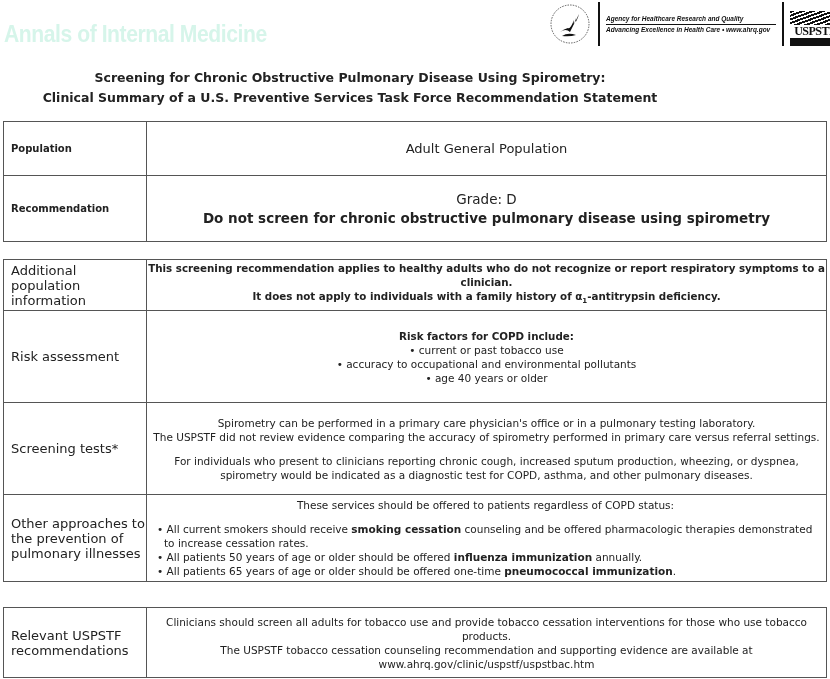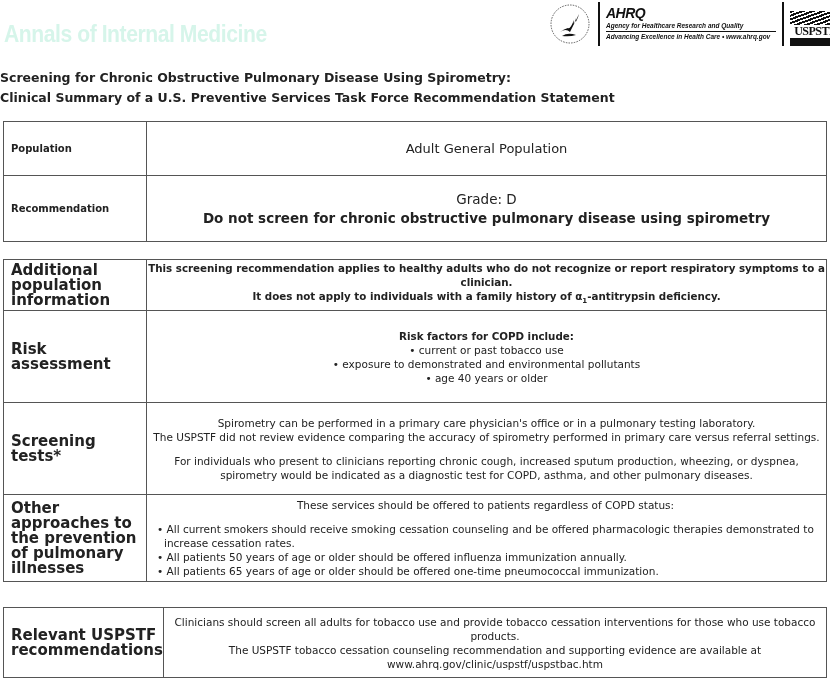--- a/index.html
+++ b/index.html
@@ -19,27 +19,27 @@
   .ahrq { width: 170px; display: flex; flex-direction: column; }
   .ahrq-name { font-family: "Liberation Sans", sans-serif; font-weight: bold; font-style: italic; font-size: 14px; color: #111; letter-spacing: -0.5px; line-height: 15px; }
   .ahrq-line1 { font-size: 6.5px; font-style: italic; font-weight: bold; color: #111; line-height: 9px; border-bottom: 1.5px solid #111; padding-bottom: 1px; }
   .ahrq-line2 { font-size: 6.5px; font-style: italic; font-weight: bold; color: #111; line-height: 10px; }
   .uspstf { width: 50px; height: 44px; display: flex; flex-direction: column; justify-content: flex-end; }
   .uspstf-top { height: 14px; background: repeating-linear-gradient(160deg, #111 0 2px, #fff 2px 3.5px); }
   .uspstf-text { font-family: "Liberation Serif", serif; font-size: 12px; font-weight: bold; line-height: 13px; color: #111; text-align: center; letter-spacing: -0.5px; }
   .uspstf-bottom { height: 8px; background: #111; }
 
   .doc-title {
-    position: absolute; left: 0; width: 700px; top: 68px; 
+    position: absolute; left: 0; width: 700px; top: 68px; text-align: center;
     font-family: "DejaVu Sans", sans-serif; font-weight: bold; font-size: 12.5px; line-height: 20px; color: #222;
   }
 
   table.summary { position: absolute; left: 3px; width: 824px; border-collapse: collapse; }
   table.summary td { border: 1.5px solid #555; vertical-align: middle; }
-  td.label { width: 143px; padding-left: 7px; font-family: "DejaVu Sans", sans-serif; font-size: 15px; line-height: 15px; color: #222; font-weight: bold; }
+  td.label { width: 143px; padding-left: 7px; font-family: "DejaVu Sans", sans-serif; font-size: 13px; line-height: 15px; color: #222; }
   td.label.bold { font-weight: bold; font-size: 10px; }
   td.content { text-align: center; font-family: "DejaVu Sans", sans-serif; font-size: 10.5px; line-height: 14px; color: #222; }
 
   #t1 { top: 121px; border-radius: 27px; }
   #t1 tr.r1 td { height: 54px; }
   #t1 tr.r2 td { height: 66px; }
   .pop-val { font-size: 13px; font-weight: normal; }
   .grade { font-size: 13.5px; line-height: 19px; }
   .rec-text { font-size: 13.5px; font-weight: bold; line-height: 19px; }
 
@@ -51,41 +51,40 @@
   .bold-line { font-weight: bold; font-size: 10.3px; }
   .risk-head { font-weight: bold; }
   .bullets { display: inline-block; text-align: center; list-style: none; }
   .bullets li::before { content: "\2022\00a0"; }
   .gap { height: 10px; }
   .other-wrap { text-align: left; padding: 0 12px 0 10px; }
   .other-head { text-align: center; margin-bottom: 10px; }
   .other-list { list-style: none; }
   .other-list li { padding-left: 7px; text-indent: -7px; }
   .other-list li::before { content: "\2022\00a0"; }
-  .b { font-weight: normal; }
+  .b { font-weight: bold; }
 
   #t3 { top: 607px; }
   #t3 tr.r1 td { height: 70px; }
 </style>
 </head>
 <body>
 
 <div class="journal-title">Annals of Internal Medicine</div>
 
 <div class="logos">
   <div class="hhs-logo">
     <svg width="44" height="44" viewBox="0 0 44 44">
       <circle cx="22" cy="22" r="19" fill="none" stroke="#333" stroke-width="0.8" stroke-dasharray="1.5 1.2"></circle>
       <path d="M12 30 Q18 26 22 30 Q26 22 31 12 Q28 22 30 14 Q27 24 28 16 Q25 26 26 18 Q22 28 20 26 Q16 27 12 30 Z" fill="#111"></path>
       <path d="M14 34 Q20 30 28 33 Q22 35 14 34 Z" fill="#111"></path>
     </svg>
   </div>
   <div class="vsep"></div>
   <div class="ahrq">
-    <div class="ahrq-name">AHRQ</div>
     <div class="ahrq-line1">Agency for Healthcare Research and Quality</div>
     <div class="ahrq-line2">Advancing Excellence in Health Care • www.ahrq.gov</div>
   </div>
   <div class="vsep"></div>
   <div class="uspstf">
     <div class="uspstf-top"></div>
     <div class="uspstf-text">USPSTF</div>
     <div class="uspstf-bottom"></div>
   </div>
 </div>
@@ -121,21 +120,21 @@
       <div class="bold-line">This screening recommendation applies to healthy adults who do not recognize or report respiratory symptoms to a clinician.</div>
       <div class="bold-line"><span>It does not apply to individuals with a family history of </span><span>α</span><sub style="font-size:7px;">1</sub><span>-antitrypsin deficiency.</span></div>
     </td>
   </tr>
   <tr class="r2">
     <td class="label">Risk assessment</td>
     <td class="content">
       <div class="risk-head bold-line">Risk factors for COPD include:</div>
       <ul class="bullets">
         <li>current or past tobacco use</li>
-        <li>exposure to demonstrated and environmental pollutants</li>
+        <li>accuracy to occupational and environmental pollutants</li>
         <li>age 40 years or older</li>
       </ul>
     </td>
   </tr>
   <tr class="r3">
     <td class="label">Screening tests*</td>
     <td class="content">
       <div>Spirometry can be performed in a primary care physician's office or in a pulmonary testing laboratory.</div>
       <div>The USPSTF did not review evidence comparing the accuracy of spirometry performed in primary care versus referral settings.</div>
       <div class="gap"></div>

